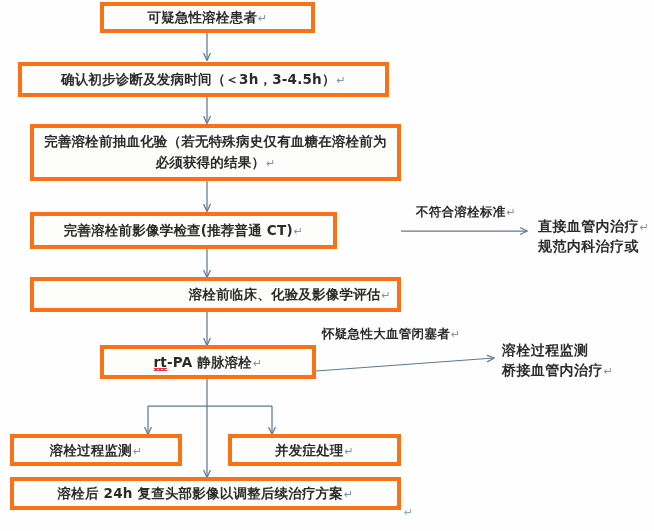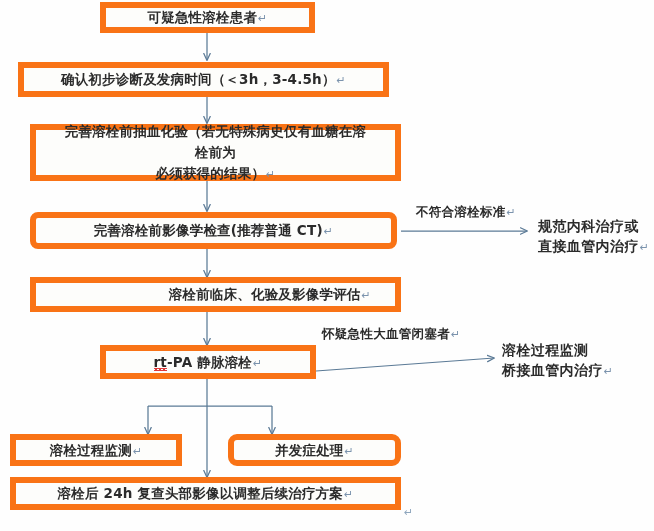--- a/index.html
+++ b/index.html
@@ -24,35 +24,35 @@
   svg.connectors {
     position: absolute;
     left: 0; top: 0;
     width: 654px;
     height: 531px;
     pointer-events: none;
   }
   .node {
     position: absolute;
     box-sizing: border-box;
-    border: 6px solid #f97316;
+    border: 4px solid #f97316;
     background: #fdfdfb;
     display: flex;
     align-items: center;
     justify-content: center;
     text-align: center;
     color: #2b2b2b;
     font-size: 13.5px;
     line-height: 1.55;
     letter-spacing: 0.2px;
     font-weight: 600;
-    padding: 2px 24px;
+    padding: 2px 6px;
   }
   .node .txt { display: block; width: 100%; }
-  .node .sub { display: block; }
+  .node .sub { display: block; font-family: Liberation Serif, serif; }
   .pilcrow {
     color: #7b93ad;
     font-size: 11px;
     font-weight: normal;
     padding-left: 1px;
     vertical-align: baseline;
   }
   .sidelabel {
     position: absolute;
     color: #2b2b2b;
@@ -130,52 +130,52 @@
     <span class="txt"><span>确认初步诊断及发病时间（＜3h，3-4.5h）</span><span class="pilcrow">↵</span></span>
   </div>
 
   <div class="node" style="left:30px; top:124px; width:371px; height:57px;">
     <span class="txt">
       <span class="sub">完善溶栓前抽血化验（若无特殊病史仅有血糖在溶栓前为</span>
       <span class="sub"><span>必须获得的结果）</span><span class="pilcrow">↵</span></span>
     </span>
   </div>
 
-  <div class="node" style="left:30px; top:212px; width:367px; height:37px;border-radius:8px;">
+  <div class="node" style="left:30px; top:212px; width:307px; height:37px;">
     <span class="txt"><span>完善溶栓前影像学检查(推荐普通 CT)</span><span class="pilcrow">↵</span></span>
   </div>
 
   <div class="node" style="left:30px; top:277px; width:371px; height:35px;text-align:right;">
     <span class="txt"><span>溶栓前临床、化验及影像学评估</span><span class="pilcrow">↵</span></span>
   </div>
 
   <div class="node" style="left:100px; top:345px; width:216px; height:34px;">
     <span class="txt"><span class="spell">rt</span><span>-PA 静脉溶栓</span><span class="pilcrow">↵</span></span>
   </div>
 
   <div class="node" style="left:10px; top:434px; width:172px; height:32px;">
     <span class="txt"><span>溶栓过程监测</span><span class="pilcrow">↵</span></span>
   </div>
 
-  <div class="node" style="left:228px; top:434px; width:173px; height:32px;border-radius:9px;">
+  <div class="node" style="left:228px; top:434px; width:173px; height:32px;">
     <span class="txt"><span>并发症处理</span><span class="pilcrow">↵</span></span>
   </div>
 
   <div class="node" style="left:10px; top:477px; width:391px; height:33px;">
     <span class="txt"><span>溶栓后 24h 复查头部影像以调整后续治疗方案</span><span class="pilcrow">↵</span></span>
   </div>
   <span class="trailing-mark" style="left:404px; top:506px;">↵</span>
 
   <div class="sidelabel" style="left:416px; top:203px;">
     <span>不符合溶栓标准</span><span class="pilcrow">↵</span>
   </div>
 
   <div class="endnode" style="left:538px; top:216px;">
+    <span class="sub"><span>直接血管内治疗</span><span class="pilcrow">↵</span></span>
     <span class="sub">规范内科治疗或</span>
-    <span class="sub"><span>直接血管内治疗</span><span class="pilcrow">↵</span></span>
   </div>
 
   <div class="sidelabel" style="left:322px; top:325px;">
     <span>怀疑急性大血管闭塞者</span><span class="pilcrow">↵</span>
   </div>
 
   <div class="endnode" style="left:502px; top:340px;">
     <span class="sub">溶栓过程监测</span>
     <span class="sub"><span>桥接血管内治疗</span><span class="pilcrow">↵</span></span>
   </div>

